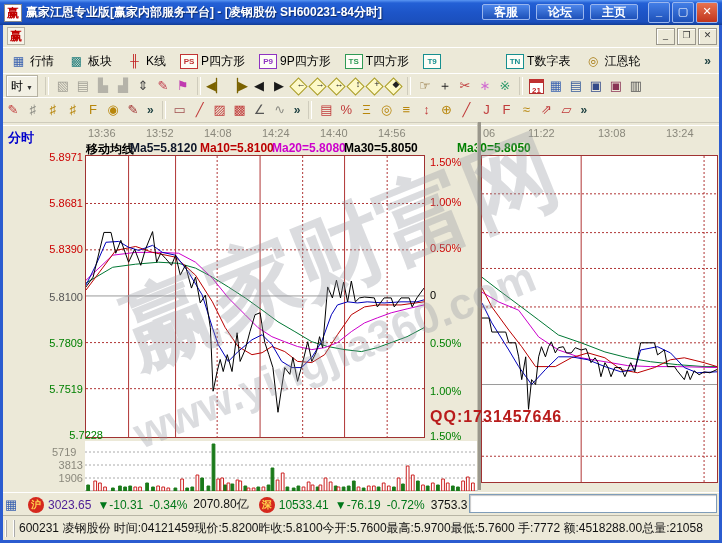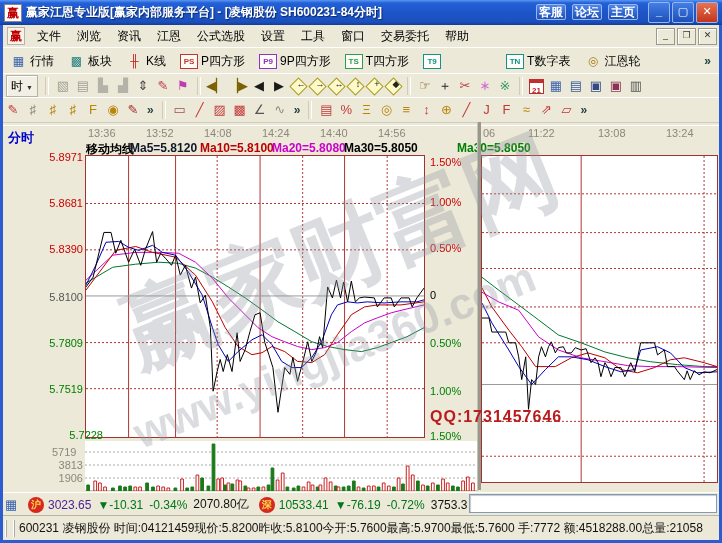--- a/index.html
+++ b/index.html
@@ -6,21 +6,21 @@
   #app{position:relative;width:722px;height:543px;overflow:hidden;
        font-family:"Liberation Sans","DejaVu Sans",sans-serif;font-size:12px;
        background:#ece9d8;cursor:default;}
   
   .titlebar{position:absolute;left:0;top:0;width:722px;height:25px;
     background:linear-gradient(180deg,#5a96f2 0%,#2360d6 12%,#1d55c8 50%,#1b4fbd 88%,#123c96 100%);
     display:flex;align-items:center;color:#fff;font-weight:bold;}
   .appicon{width:16px;height:16px;margin:0 4px 0 4px;background:#fff;color:#c00000;
     font-size:12px;line-height:16px;text-align:center;border:1px solid #888;font-weight:bold;}
   .tb-title{font-size:12px;text-shadow:1px 1px 1px #0a2a6a;white-space:nowrap;}
-  .tb-btn{height:19px;line-height:19px;padding:0 2px;margin-left:6px;background:linear-gradient(180deg,#4d86ea,#1d50b8);
+  .tb-btn{height:19px;line-height:19px;padding:0 11px;margin-left:6px;background:linear-gradient(180deg,#4d86ea,#1d50b8);
     border:1px solid #9ab6ee;border-radius:2px;color:#fff;font-weight:bold;font-size:12px;}
   .winbtn{width:20px;height:19px;margin-left:2px;line-height:17px;text-align:center;color:#fff;
     background:linear-gradient(180deg,#437ee6,#1d50b8);border:1px solid #9ab6ee;border-radius:2px;font-size:11px;font-weight:bold;}
   .winbtn.close{background:linear-gradient(180deg,#e8734f,#c1351d);}
   
   .menubar{position:absolute;left:3px;top:25px;width:716px;height:22px;background:#ece9d8;
     display:flex;align-items:center;border-bottom:1px solid #d0cdbd;}
   .menuicon{width:16px;height:16px;margin:0 4px;color:#c00000;font-weight:bold;font-size:12px;line-height:16px;text-align:center;border:1px solid #b8b4a4;background:#f6f4ea;}
   .mi{padding:2px 8px;color:#000;}
   .mdictl{width:17px;height:15px;margin-left:2px;border:1px solid #9a978c;background:#ece9d8;
@@ -79,32 +79,20 @@
     <span id="tbButtons"><span class="tb-btn">客服</span><span class="tb-btn">论坛</span><span class="tb-btn">主页</span></span>
     <span id="winControls" style="margin:0 4px 0 8px;display:flex;">
         <span class="winbtn">_</span>
         <span class="winbtn">▢</span>
         <span class="winbtn close">✕</span>
       </span>
   </div>
 
   <div class="menubar">
     <span class="menuicon">赢</span>
-    <span id="menuItems" style="display:flex;">
-        <span class="mi">文件</span>
-        <span class="mi">浏览</span>
-        <span class="mi">资讯</span>
-        <span class="mi">江恩</span>
-        <span class="mi">公式选股</span>
-        <span class="mi">设置</span>
-        <span class="mi">工具</span>
-        <span class="mi">窗口</span>
-        <span class="mi">交易委托</span>
-        <span class="mi">帮助</span>
-      </span>
     <span style="flex:1"></span>
     <span id="mdiControls" style="display:flex;margin-right:2px;">
         <span class="mdictl">_</span>
         <span class="mdictl">❐</span>
         <span class="mdictl">✕</span>
       </span>
   </div>
 
   <div class="toolbar" id="toolbar1" style="top:47px;height:26px;">
       <span class="t1item">

